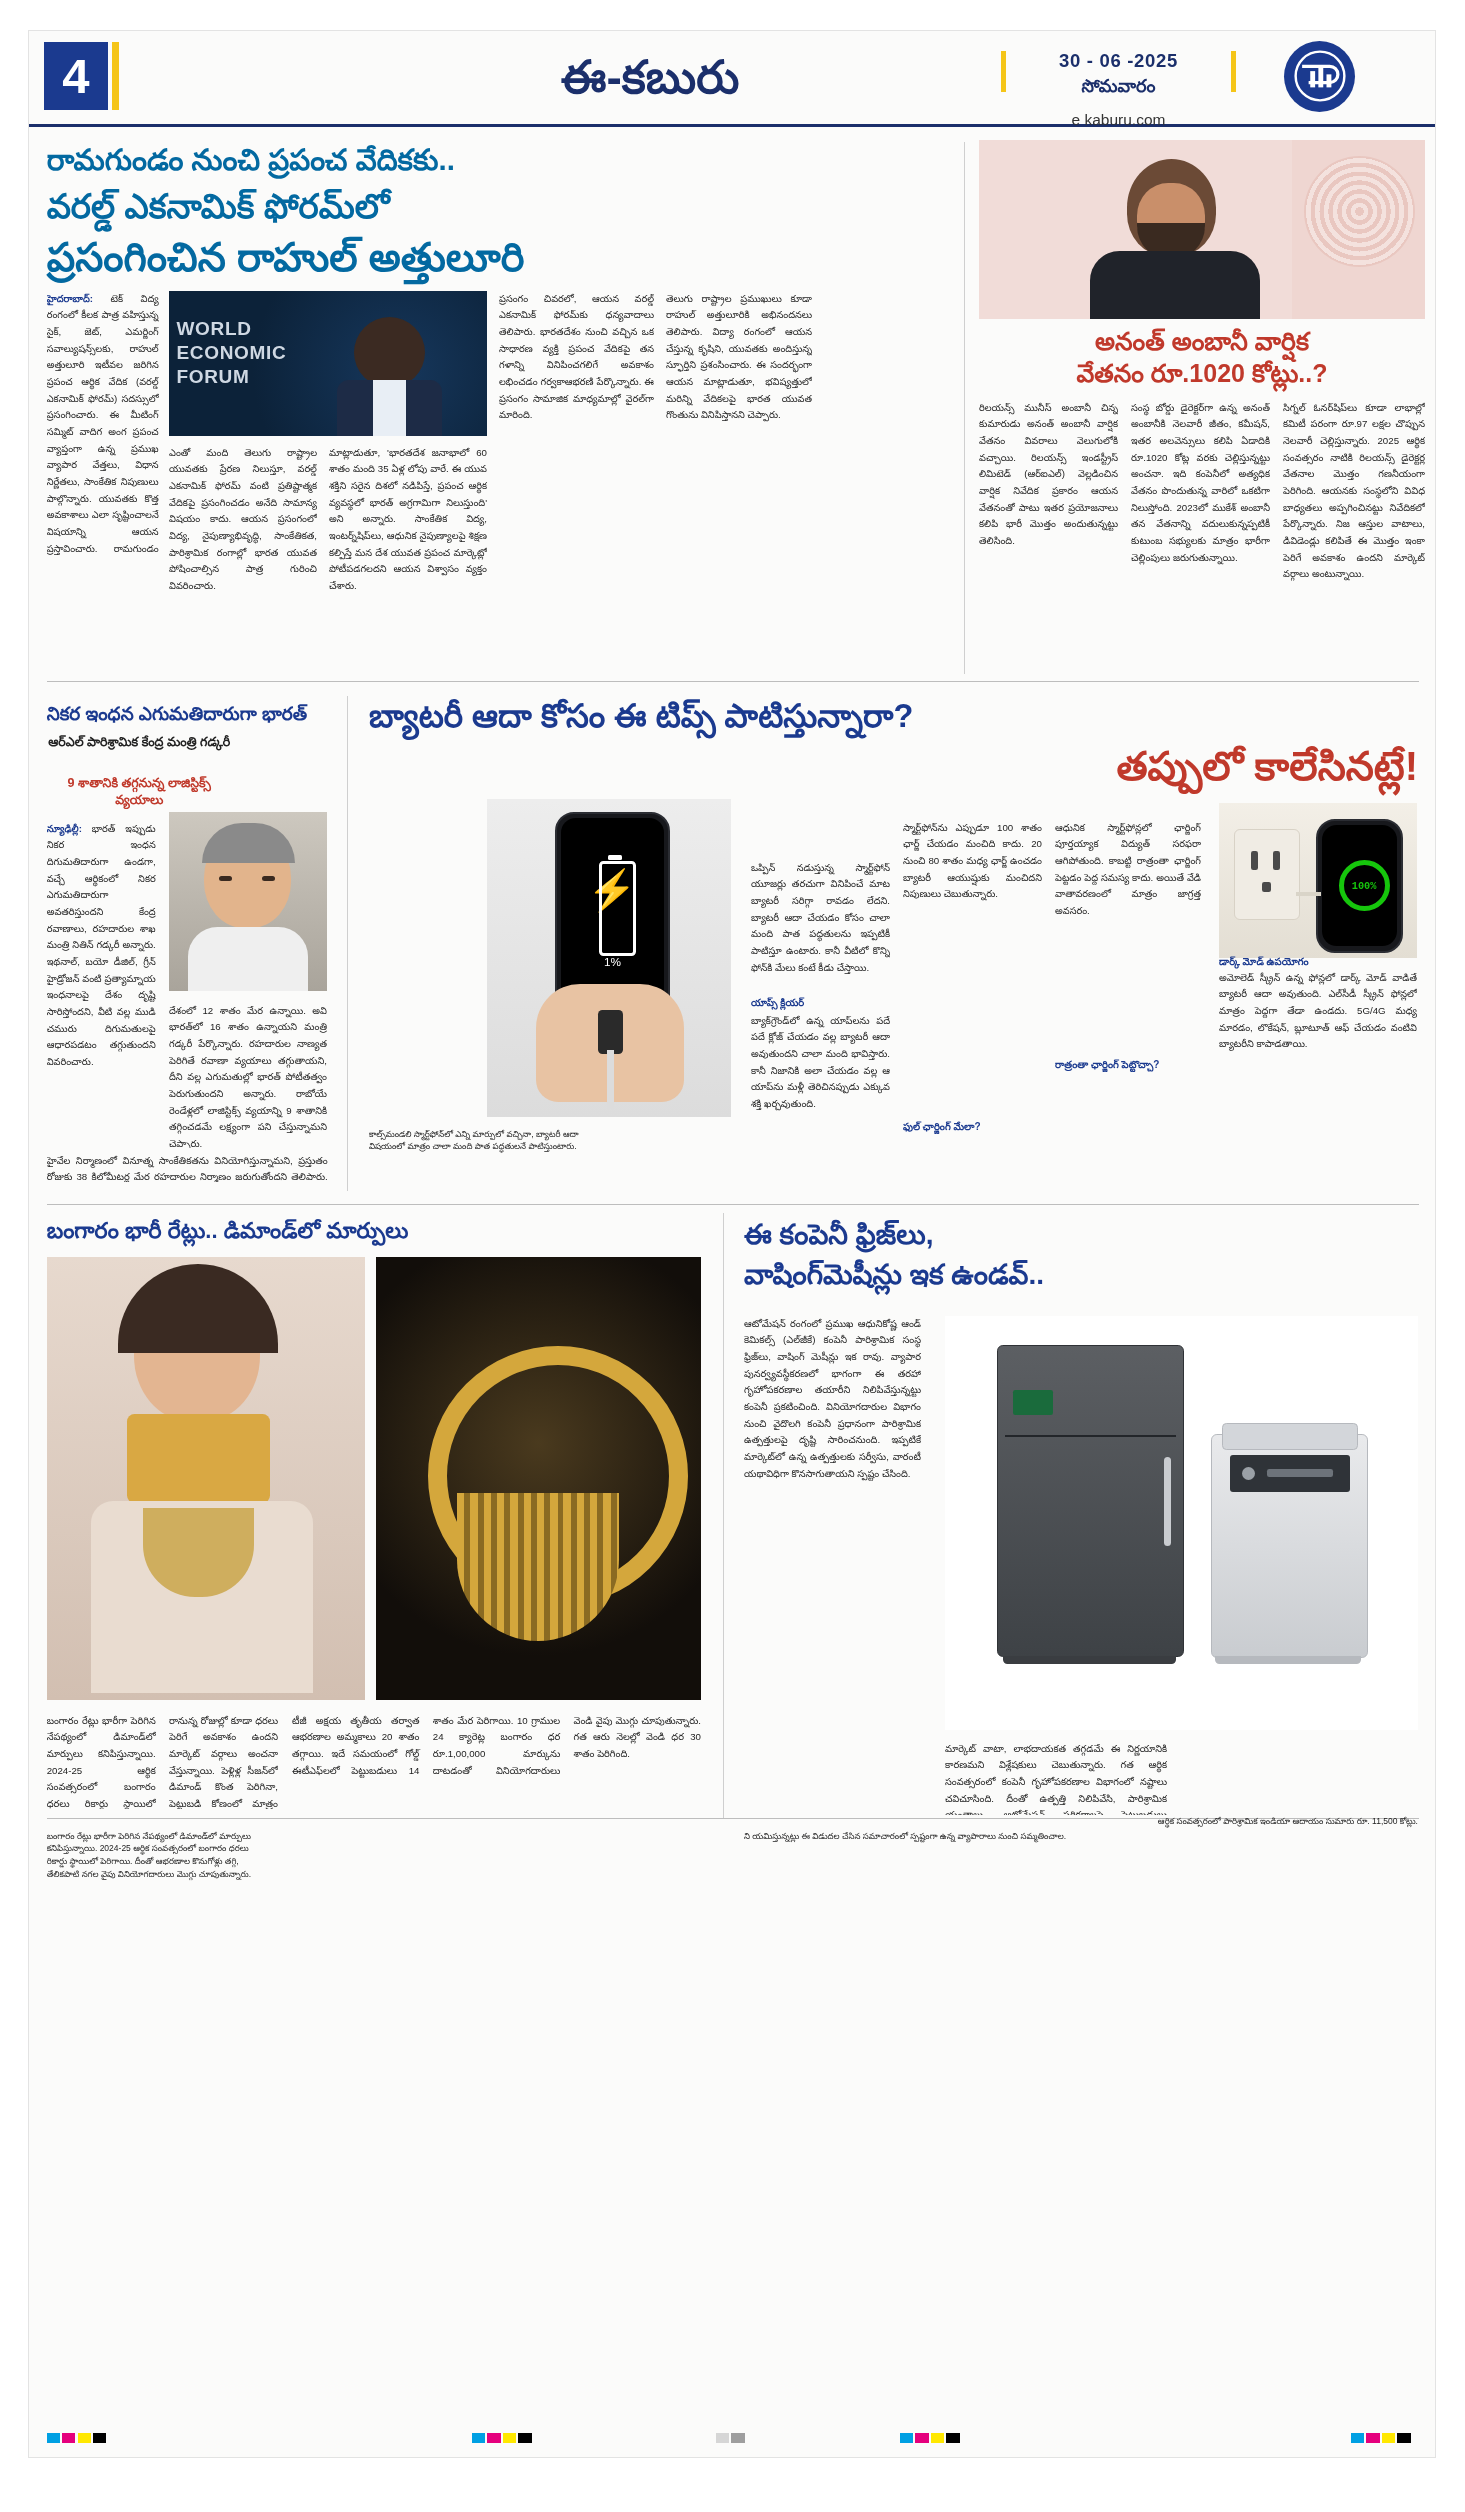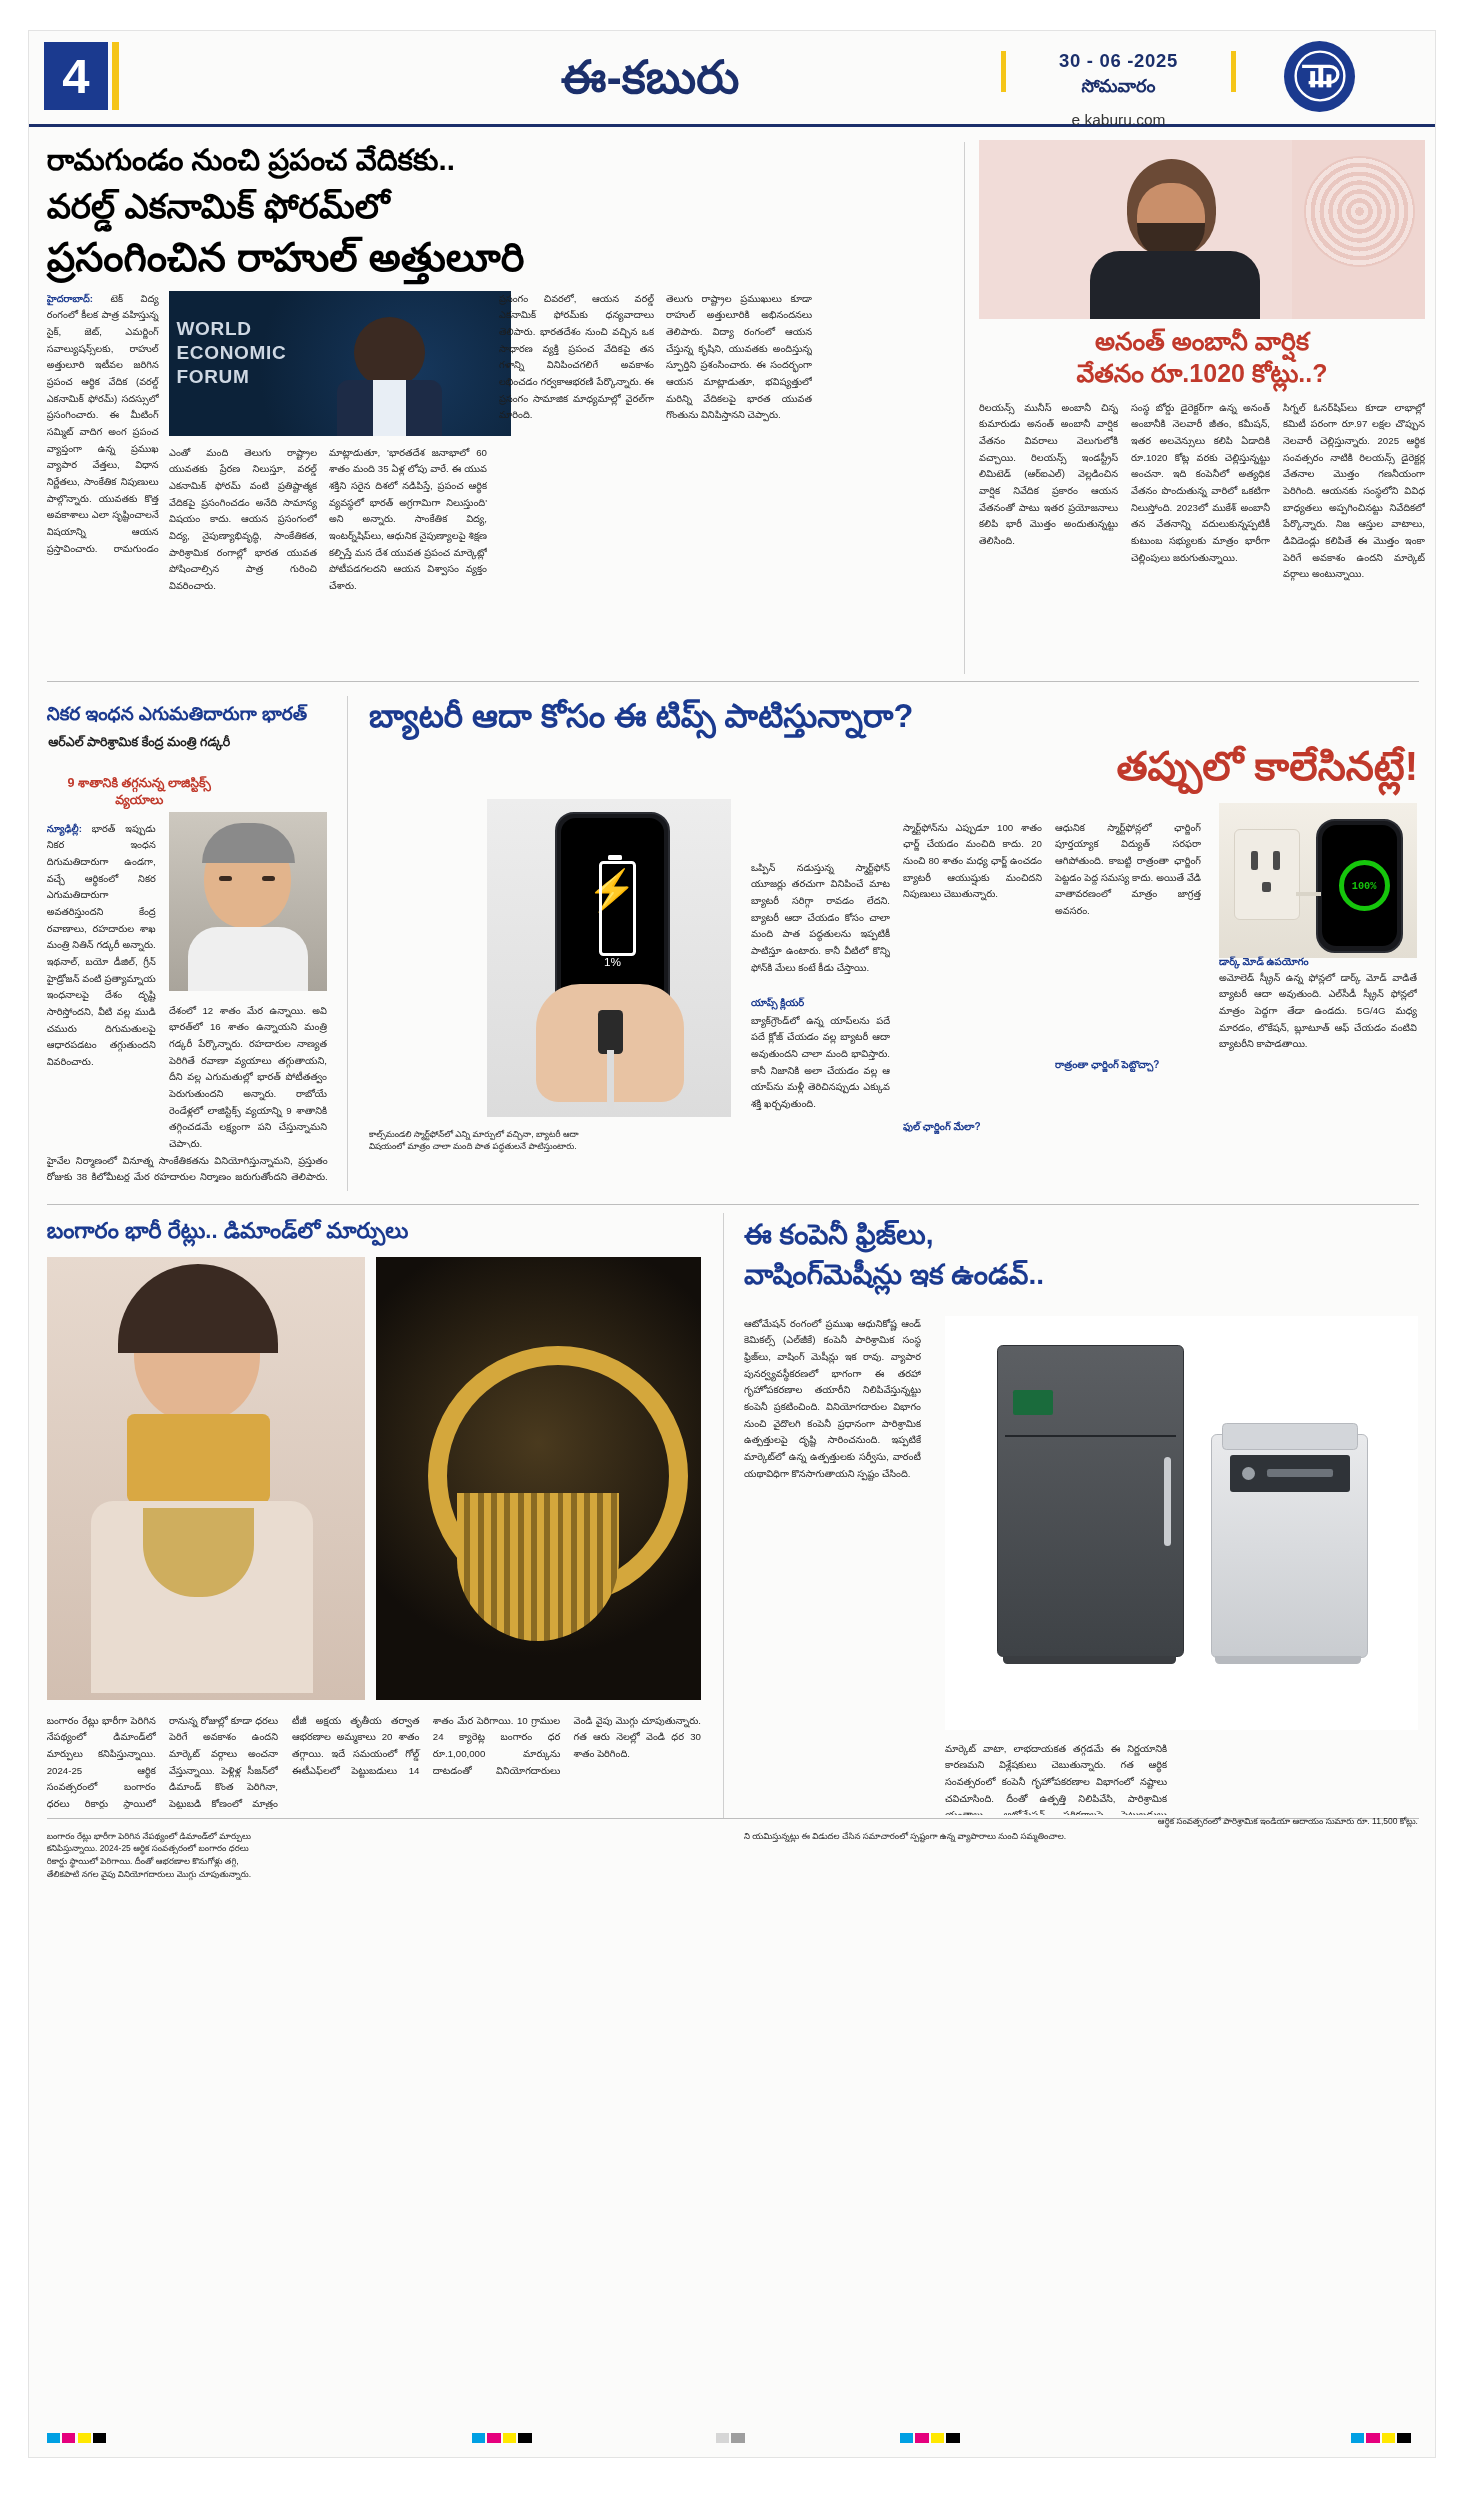--- a/index.html
+++ b/index.html
@@ -37,21 +37,21 @@
   .date-rule-l{position:absolute;left:972px;top:20.7px;width:5.2px;height:41px;background:#f5c518;}
   .date-rule-r{position:absolute;left:1202px;top:20.7px;width:5.2px;height:41px;background:#f5c518;}
   .logo{
     position:absolute;left:1255px;top:10.3px;width:71px;height:71px;border-radius:50%;
     background:#1b3a8f;color:#fff;display:flex;align-items:center;justify-content:center;
   }
   .logo svg{width:52px;height:52px;}
   
   .tel{font-family:"Liberation Sans", sans-serif;}
   .hl{color:#1b3a8f;font-weight:bold;}
-  .headline{color:#000000;font-weight:bold;line-height:1.25;}
+  .headline{color:#0369a1;font-weight:bold;line-height:1.25;}
   .bodytext{
     font-size:9.7px;line-height:1.72;color:#1d1d1d;text-align:justify;
     -webkit-hyphens:auto;hyphens:auto;
   }
   .colrule{position:absolute;background:#cfcfcf;width:0.7px;}
   .hrule{position:absolute;background:#bdbdbd;height:0.7px;}
   .imgbox{position:absolute;overflow:hidden;background:#cfcfcf;}
   .cap{font-size:8.5px;color:#222;line-height:1.5;}
   
   .s1-k1{position:absolute;left:17.7px;top:111px;font-size:29.5px;}
@@ -120,21 +120,21 @@
   <div class="s1-k1 headline tel">రామగుండం నుంచి ప్రపంచ వేదికకు..</div>
   <div class="s1-k2 headline tel">వరల్డ్ ఎకనామిక్ ఫోరమ్‌లో</div>
   <div class="s1-k3 headline tel">ప్రసంగించిన రాహుల్ అత్తులూరి</div>
 
   <div class="s1-col bodytext tel" style="left:17.7px;width:112px;height:266px;overflow:hidden;">
     <span class="hl">హైదరాబాద్:</span>
     <span>టెక్ విద్య రంగంలో కీలక పాత్ర వహిస్తున్న సైక్, జెట్, ఎమర్జింగ్ సవాల్యుషన్స్‌లకు, రాహుల్ అత్తులూరి ఇటీవల జరిగిన ప్రపంచ ఆర్థిక వేదిక (వరల్డ్ ఎకనామిక్ ఫోరమ్) సదస్సులో ప్రసంగించారు. ఈ మీటింగ్ సమ్మిట్ వాదిగ అంగ ప్రపంచ వ్యాప్తంగా ఉన్న ప్రముఖ వ్యాపార వేత్తలు, విధాన నిర్ణేతలు, సాంకేతిక నిపుణులు పాల్గొన్నారు. యువతకు కొత్త అవకాశాలు ఎలా సృష్టించాలనే విషయాన్ని ఆయన ప్రస్తావించారు. రామగుండం రాకపోవడానికి మొదలు ప్రపంచ వేదికలపై ప్రసంగం చేసే స్థాయికి ఎదిగిన ఆయన ప్రయాణం స్ఫూర్తిదాయకంగా నిలిచింది.</span>
   </div>
   <div class="s1-col bodytext tel" style="left:17.7px;top:529px;width:112px;"></div>
 
-  <div class="imgbox" style="left:140px;top:260px;width:318px;height:145px;background:#4c1d95;padding-left:24px;">
+  <div class="imgbox" style="left:140px;top:260px;width:318px;height:145px;background:#4c1d95;">
     <div style="position:absolute;left:0;top:0;width:100%;height:100%;background:
          radial-gradient(circle at 72% 55%, #16375c 0%, #0c2239 60%);"></div>
     <div style="position:absolute;left:7.4px;top:26.6px;color:#cfd8e3;font-size:19px;font-weight:bold;line-height:1.25;letter-spacing:0.7px;">WORLD<br>ECONOMIC<br>FORUM</div>
     <div style="position:absolute;left:185px;top:26.6px;width:71px;height:71px;border-radius:50%;background:#3b2a22;"></div>
     <div style="position:absolute;left:168px;top:89px;width:105px;height:59px;background:#1d2b46;border-radius:11.8px 11.8px 0 0;"></div>
     <div style="position:absolute;left:204px;top:89px;width:32.5px;height:56px;background:#e8eef5;"></div>
   </div>
 
   <div class="s1-col bodytext tel" style="left:140px;top:414px;width:148px;height:222px;overflow:hidden;">ఎంతో మంది తెలుగు రాష్ట్రాల యువతకు ప్రేరణ నిలుస్తూ, వరల్డ్ ఎకనామిక్ ఫోరమ్ వంటి ప్రతిష్టాత్మక వేదికపై ప్రసంగించడం అనేది సామాన్య విషయం కాదు. ఆయన ప్రసంగంలో విద్య, నైపుణ్యాభివృద్ధి, సాంకేతికత, పారిశ్రామిక రంగాల్లో భారత యువత పోషించాల్సిన పాత్ర గురించి వివరించారు.</div>
   <div class="s1-col bodytext tel" style="left:300px;top:414px;width:158px;height:222px;overflow:hidden;">మాట్లాడుతూ, 'భారతదేశ జనాభాలో 60 శాతం మంది 35 ఏళ్ల లోపు వారే. ఈ యువ శక్తిని సరైన దిశలో నడిపిస్తే, ప్రపంచ ఆర్థిక వ్యవస్థలో భారత్ అగ్రగామిగా నిలుస్తుంది' అని అన్నారు. సాంకేతిక విద్య, ఇంటర్న్‌షిప్‌లు, ఆధునిక నైపుణ్యాలపై శిక్షణ కల్పిస్తే మన దేశ యువత ప్రపంచ మార్కెట్లో పోటీపడగలదని ఆయన విశ్వాసం వ్యక్తం చేశారు.</div>

